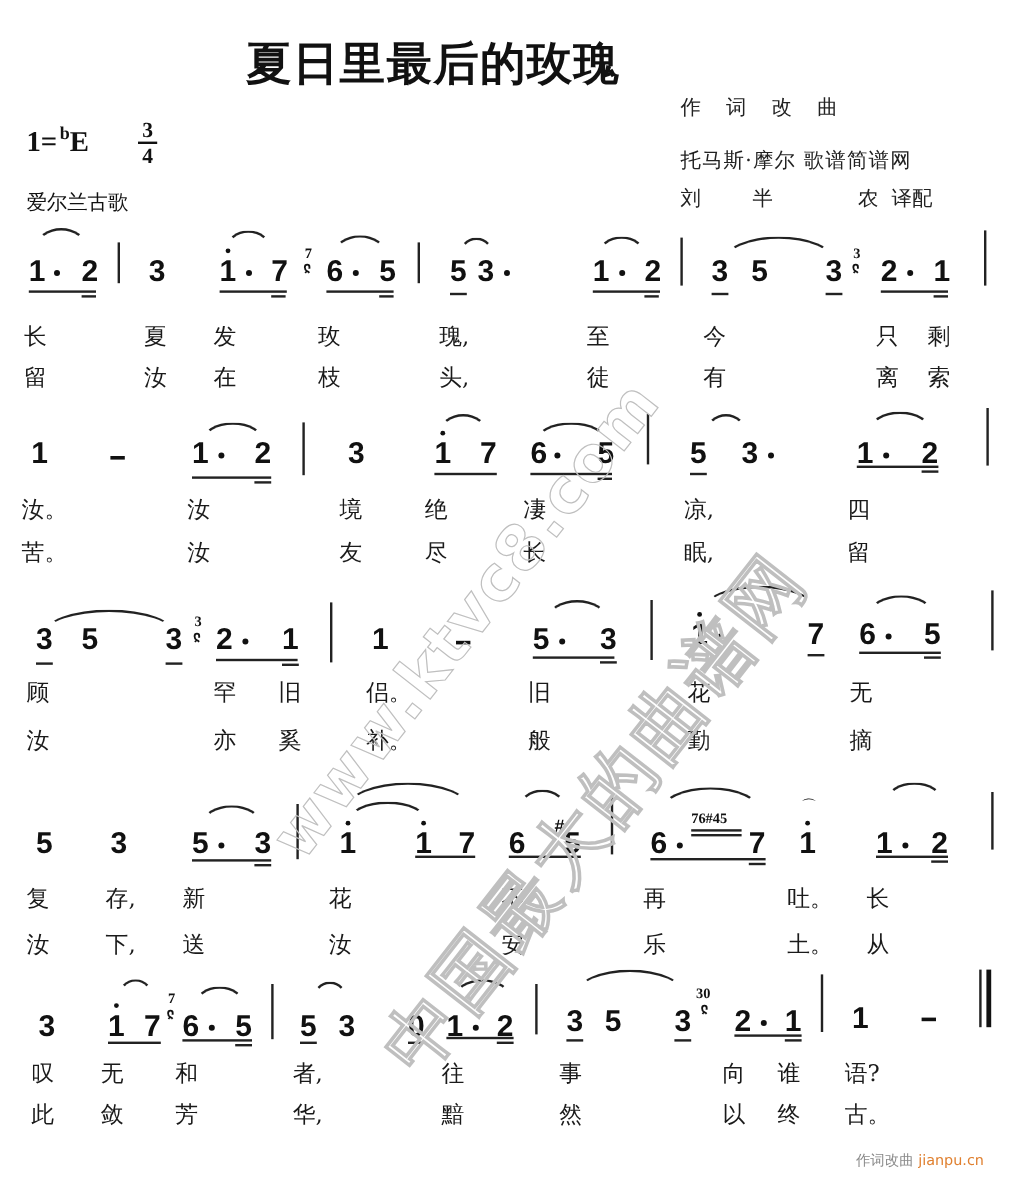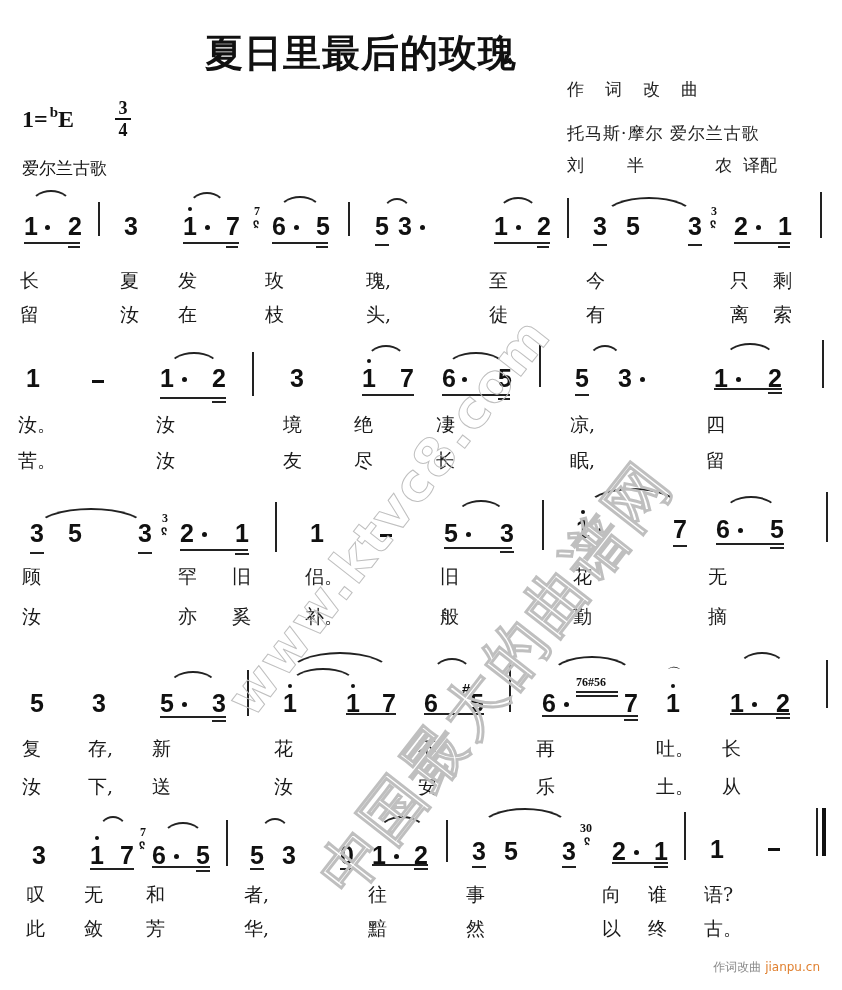--- a/index.html
+++ b/index.html
@@ -42,21 +42,21 @@
 
 <div class="abs key"><span>1=</span><sup>b</sup><span>E</span></div>
 <div class="abs timesig">
   <div>3</div>
   <div class="bar"></div>
   <div>4</div>
 </div>
 <div class="abs tempo">爱尔兰古歌</div>
 
 <div class="abs credit l1">作词改曲</div>
-<div class="abs credit l2">托马斯·摩尔 爱尔兰古歌</div>
+<div class="abs credit l2">托马斯·摩尔 歌谱简谱网</div>
 <div class="abs credit l3">
   <span style="left:0">刘</span>
   <span style="left:60px">半</span>
   <span style="left:148px">农</span>
   <span style="left:176px">译配</span>
 </div>
 
 <div>
   <div class="slur" style="left:30px;top:190px;width:38px;height:14px"></div>
   <span class="note" style="left:24px;top:213px">1</span>
@@ -259,21 +259,21 @@
   <div class="slur" style="left:432px;top:658px;width:36px;height:14px"></div>
   <span class="note" style="left:424px;top:690px">6</span>
   <span class="sharp" style="left:462px;top:680px">#</span>
   <span class="note" style="left:470px;top:690px">5</span>
   <div class="ul" style="left:424px;top:713px;width:60px"></div>
   <div class="bl" style="left:509px;top:664px;height:48px"></div>
 
   <div class="slur" style="left:550px;top:656px;width:80px;height:18px"></div>
   <span class="note" style="left:542px;top:690px">6</span>
   <span class="dot" style="left:564px;top:702px"></span>
-  <span class="grace" style="left:576px;top:676px;letter-spacing:0px">76#56</span>
+  <span class="grace" style="left:576px;top:676px;letter-spacing:0px">76#45</span>
   <div class="ul" style="left:576px;top:691px;width:42px"></div>
   <div class="ul" style="left:576px;top:695px;width:42px"></div>
   <span class="note" style="left:624px;top:690px">7</span>
   <div class="ul" style="left:542px;top:715px;width:96px"></div>
   <div class="ul" style="left:624px;top:719px;width:14px"></div>
   <span class="fermata" style="left:667px;top:668px">⌒</span>
   <span class="note" style="left:666px;top:690px"><span>1</span><i class="hd"></i></span>
   <div class="slur" style="left:738px;top:652px;width:44px;height:14px"></div>
   <span class="note" style="left:730px;top:690px">1</span>
   <span class="dot" style="left:752px;top:702px"></span>

